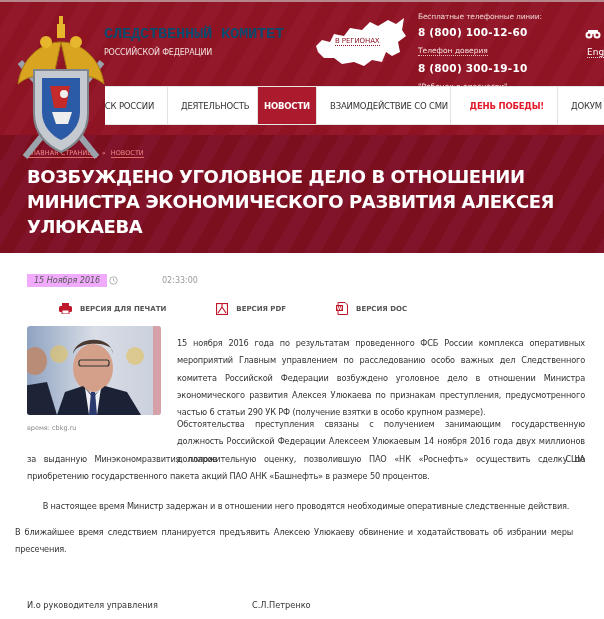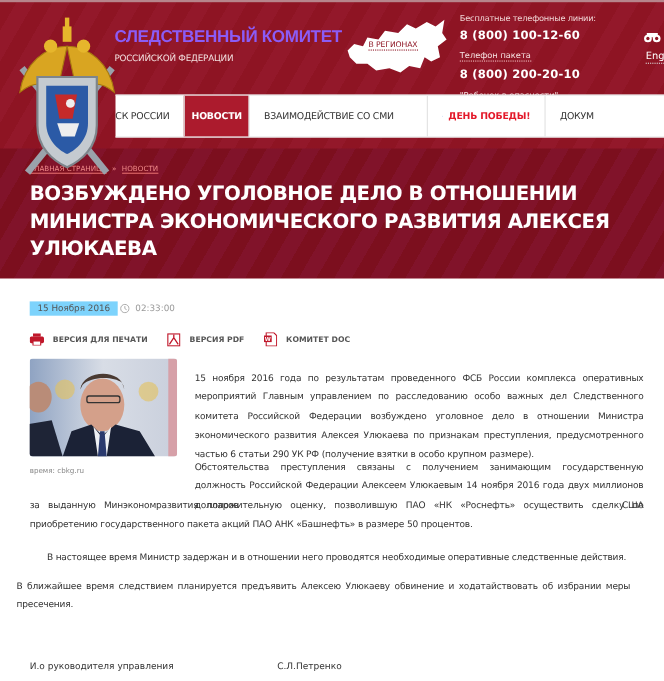--- a/index.html
+++ b/index.html
@@ -15,22 +15,22 @@
   }
   .hero-lower {
     position: absolute; left: 0; top: 135px; width: 604px; height: 118px;
     background: repeating-linear-gradient(120deg, #7c0f1e 0px, #7c0f1e 14px, #81132a 14px, #81132a 28px);
   }
 
   
   .emblem { position: absolute; left: 12px; top: 12px; width: 98px; height: 150px; z-index: 5; }
 
   .site-title {
-    position: absolute; left: 104px; top: 25px; color: #8b5cf6;
-    font-family: Liberation Sans, sans-serif; font-weight: bold; font-size: 15.5px; letter-spacing: -0.3px;
+    position: absolute; left: 104px; top: 25px; color: #0c4a6e;
+    font-family: Liberation Mono, monospace; font-weight: bold; font-size: 15.5px; letter-spacing: -0.3px;
   }
   .site-subtitle {
     position: absolute; left: 104px; top: 48px; color: #f2dede;
     font-size: 8px; letter-spacing: -0.2px;
   }
 
   .map { position: absolute; left: 312px; top: 12px; width: 96px; height: 58px; }
   .map-label {
     position: absolute; left: 335px; top: 37px; color: #8e1423; font-size: 7px;
     border-bottom: 1px dotted #8e1423; letter-spacing: -0.1px;
@@ -48,43 +48,43 @@
   .nav {
     position: absolute; left: 105px; top: 86px; width: 499px; height: 39px; background: #fff;
     display: flex; border-top: 1px solid #e6e6e6; border-bottom: 1px solid #e6e6e6;
   }
   .nav-item {
     height: 100%; display: flex; align-items: center; padding: 0 13px;
     font-size: 8.5px; color: #333; border-left: 1px solid #e2e2e2; white-space: nowrap; letter-spacing: -0.2px;
   }
   .nav-item.first { border-left: none; padding-left: 13px; }
   .nav-item.active { background: #ac1b2d; color: #fff; font-weight: bold; }
-  .nav-item.victory { color: #e3192a; font-weight: bold; margin-left: 28px; }
+  .nav-item.victory { color: #e3192a; font-weight: bold; }
   .victory-icon { width: 10px; height: 9px; margin-right: 5px; }
 
   
   .breadcrumbs { position: absolute; left: 27px; top: 149px; font-size: 6.5px; color: #f08a8a; }
   .breadcrumbs span.link { border-bottom: 1px solid #e06a6a; }
   .breadcrumbs .sep { color: #f08a8a; margin: 0 5px; }
 
   .title {
     position: absolute; left: 27px; top: 164px; width: 560px; color: #fff;
     font-weight: bold; font-size: 18px; line-height: 25px; letter-spacing: -0.4px;
   }
 
   
   .date-badge {
     position: absolute; left: 27px; top: 274px; height: 13px; padding: 0 7px;
-    background: #7dd3fc; color: #555; font-size: 8px; line-height: 13px;
-  }
-  .time { position: absolute; left: 109px; top: 274px; color: #999; font-size: 8px; line-height: 13px; display: flex; align-items: center; }
+    background: #f0abfc; color: #555; font-size: 8px; line-height: 13px; font-style: italic;
+  }
+  .time { position: absolute; left: 109px; top: 274px; color: #999; font-size: 8px; line-height: 13px; display: flex; align-items: center; gap: 39px; }
   .time svg { width: 9px; height: 9px; margin-right: 5px; }
 
   .versions { position: absolute; left: 27px; top: 302px; display: flex; align-items: center; font-size: 7px; color: #555; font-weight: bold; }
-  .version { display: flex; align-items: center; margin-right: 18px; }
+  .version { display: flex; align-items: center; margin-right: 18px; margin-left: 32px; }
   .version svg { margin-right: 8px; }
 
   
   .photo { position: absolute; left: 27px; top: 326px; width: 134px; height: 89px; border-radius: 3px; overflow: hidden; }
   .photo-caption { position: absolute; left: 27px; top: 424px; font-size: 6.5px; color: #888; }
 
   .para { position: absolute; font-size: 8.2px; line-height: 17.3px; color: #333; text-align: justify; letter-spacing: -0.15px; }
   .p1 { left: 177px; top: 335px; width: 408px; }
   .p2a { left: 177px; top: 416px; width: 408px; }
   .p2b { left: 27px; top: 451px; width: 558px; }
@@ -124,36 +124,37 @@
 <div class="site-subtitle">РОССИЙСКОЙ ФЕДЕРАЦИИ</div>
 
 <svg class="map" viewBox="0 0 96 58">
   <path d="M4 34 L10 28 L18 30 L22 22 L32 24 L38 16 L50 18 L58 10 L66 14 L76 8 L84 12 L92 6 L90 18 L94 24 L86 30 L88 40 L80 44 L74 40 L70 50 L60 48 L52 54 L42 50 L30 52 L22 46 L12 46 L6 40 Z" fill="#fff"></path>
 </svg>
 <div class="map-label">В РЕГИОНАХ</div>
 
 <div class="phones">
   <div class="caption">Бесплатные телефонные линии:</div>
   <div class="num">8 (800) 100-12-60</div>
-  <div class="sub">Телефон пакета</div>
-  <div class="num">8 (800) 200-20-10</div>
+  <div class="sub">Телефон доверия</div>
+  <div class="num">8 (800) 300-19-10</div>
   <div class="sub">"Ребенок в опасности"</div>
 </div>
 
 <svg class="binoculars" viewBox="0 0 16 10">
   <circle cx="4" cy="6" r="3.5" fill="#fff"></circle>
   <circle cx="12" cy="6" r="3.5" fill="#fff"></circle>
   <rect x="3" y="1" width="10" height="4" fill="#fff"></rect>
   <circle cx="4" cy="6" r="1.5" fill="#8e1423"></circle>
   <circle cx="12" cy="6" r="1.5" fill="#8e1423"></circle>
 </svg>
 <div class="eng">Eng</div>
 
 <div class="nav">
   <div class="nav-item first" style="width:62px;padding-left:0;justify-content:center;">СК РОССИИ</div>
+  <div class="nav-item" style="width:90px;">ДЕЯТЕЛЬНОСТЬ</div>
   <div class="nav-item active" style="width:59px;justify-content:center;">НОВОСТИ</div>
   <div class="nav-item" style="width:134px;">ВЗАИМОДЕЙСТВИЕ СО СМИ</div>
   <div class="nav-item victory" style="width:107px;">
     <svg class="victory-icon" viewBox="0 0 10 9">
       <rect x="0" y="0" width="10" height="3" fill="#fff" stroke="#ccc" stroke-width="0.3"></rect>
       <rect x="0" y="3" width="10" height="3" fill="#1f6fd1"></rect>
       <rect x="0" y="6" width="10" height="3" fill="#1f6fd1"></rect>
       <path d="M2 2 L8 7" stroke="#fff" stroke-width="1.2"></path>
     </svg>
     <span>ДЕНЬ ПОБЕДЫ!</span>
@@ -191,21 +192,21 @@
       <path d="M2 10 L6 4 L10 10 M6 4 L6 1" fill="none" stroke="#c0182b" stroke-width="1.2"></path>
     </svg>
     <span>ВЕРСИЯ PDF</span>
   </div>
   <div class="version">
     <svg width="12" height="13" viewBox="0 0 12 13">
       <path d="M2 0.5 L9 0.5 L11.5 3 L11.5 12.5 L2 12.5 Z" fill="#fff" stroke="#c0182b" stroke-width="1"></path>
       <rect x="0" y="3" width="7" height="6" fill="#c0182b"></rect>
       <text x="3.5" y="8" font-size="5" fill="#fff" text-anchor="middle" font-family="DejaVu Sans, sans-serif" font-weight="bold">W</text>
     </svg>
-    <span>КОМИТЕТ DOC</span>
+    <span>ВЕРСИЯ DOC</span>
   </div>
 </div>
 
 <svg class="photo" viewBox="0 0 134 89" preserveAspectRatio="none">
   <defs>
     <linearGradient id="bg" x1="0" x2="1">
       <stop offset="0" stop-color="#8fa3c2"></stop>
       <stop offset="0.5" stop-color="#d8dde6"></stop>
       <stop offset="1" stop-color="#c9cfdc"></stop>
     </linearGradient>

